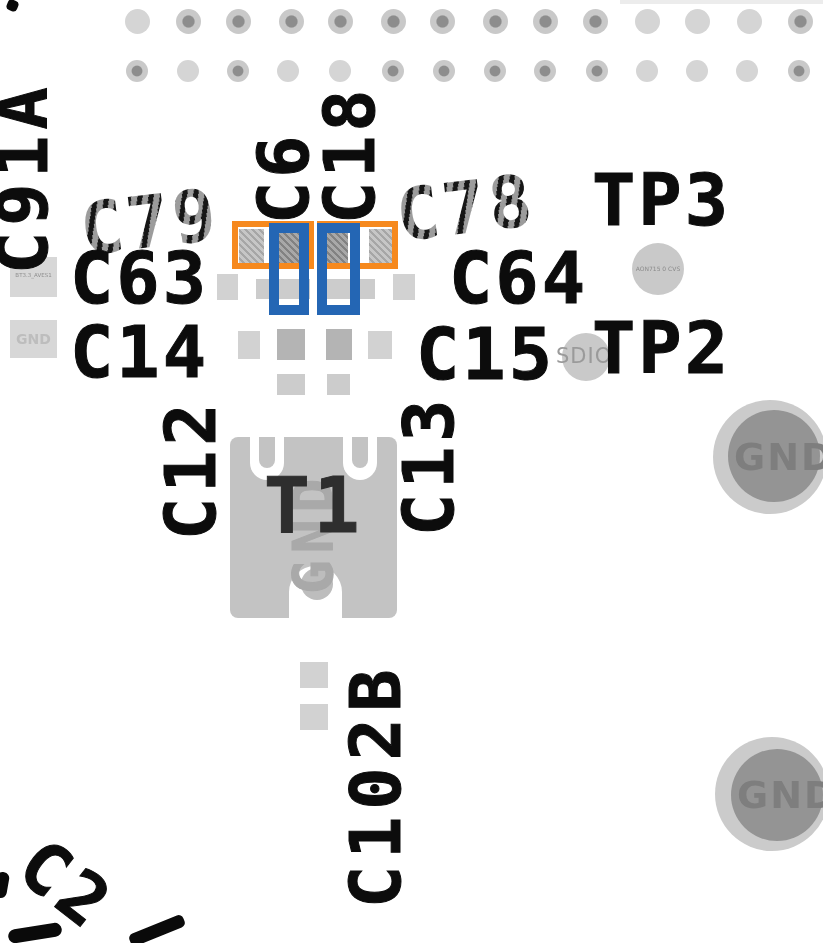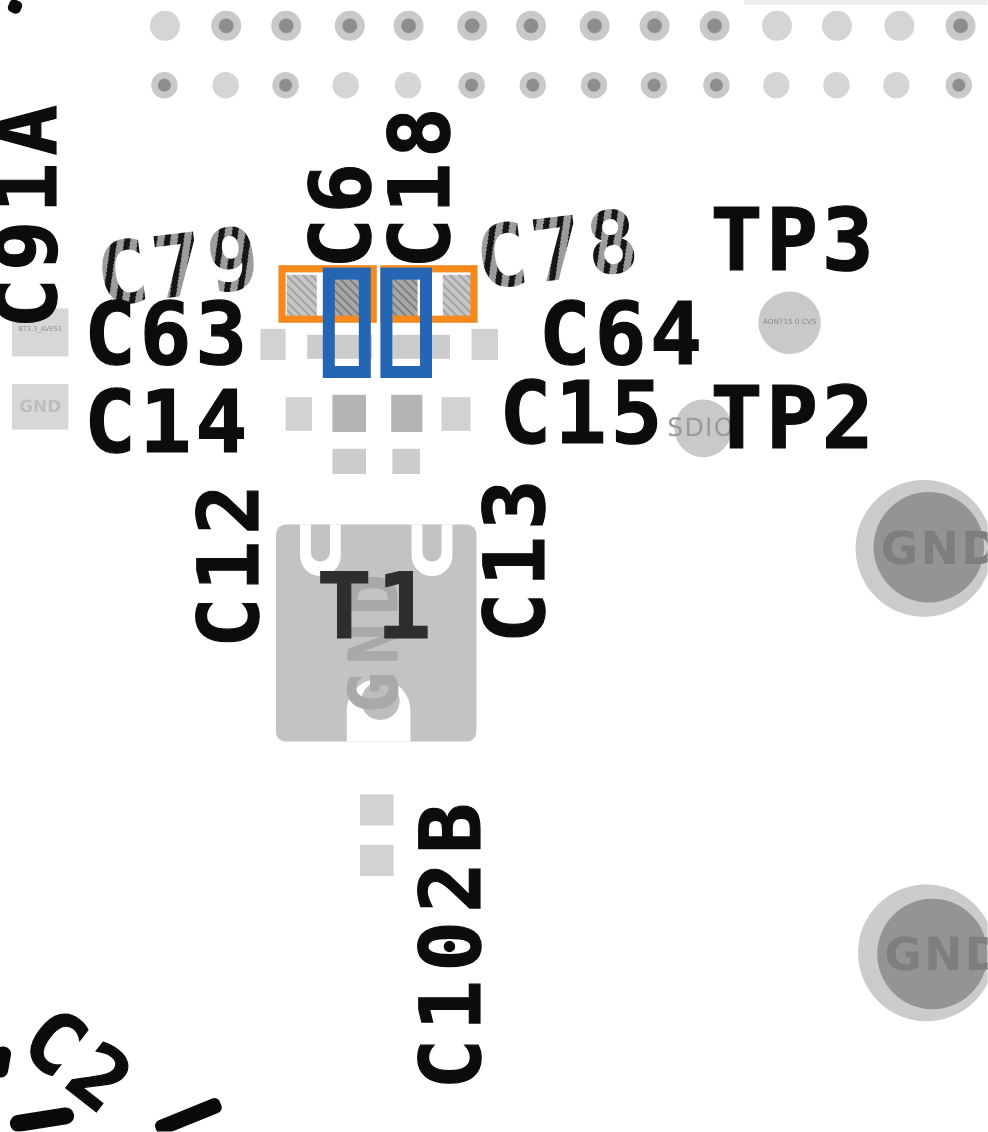--- a/index.html
+++ b/index.html
@@ -136,21 +136,21 @@
 
 <div class="bbox" style="left:269px;top:223px;width:20px;height:72px;"></div>
 <div class="bbox" style="left:317px;top:223px;width:23px;height:72px;"></div>
 
 <div class="circle" style="left:562px;top:333px;width:48px;height:48px;background:#c9c9c9;"></div>
 <div class="abs" style="left:556px;top:346px;font:21px/1 'DejaVu Sans',sans-serif;color:#9a9a9a;letter-spacing:1px;">SDIO</div>
 
 <div class="des" style="left:70px;top:242px;">C63</div>
 <div class="des" style="left:449px;top:242px;">C64</div>
 <div class="des" style="left:70px;top:316px;">C14</div>
-<div class="des" style="left:416px;top:308px;">C15</div>
+<div class="des" style="left:416px;top:318px;">C15</div>
 <div class="des" style="left:592px;top:164px;">TP3</div>
 <div class="des" style="left:592px;top:312px;">TP2</div>
 
 <div class="des vert" style="left:156px;top:390px;width:70px;height:150px;font-size:70px;letter-spacing:5px;">
     <span>C12</span>
   </div>
 <div class="des vert" style="left:394px;top:386px;width:70px;height:150px;font-size:70px;letter-spacing:5px;">
     <span>C13</span>
   </div>
 

